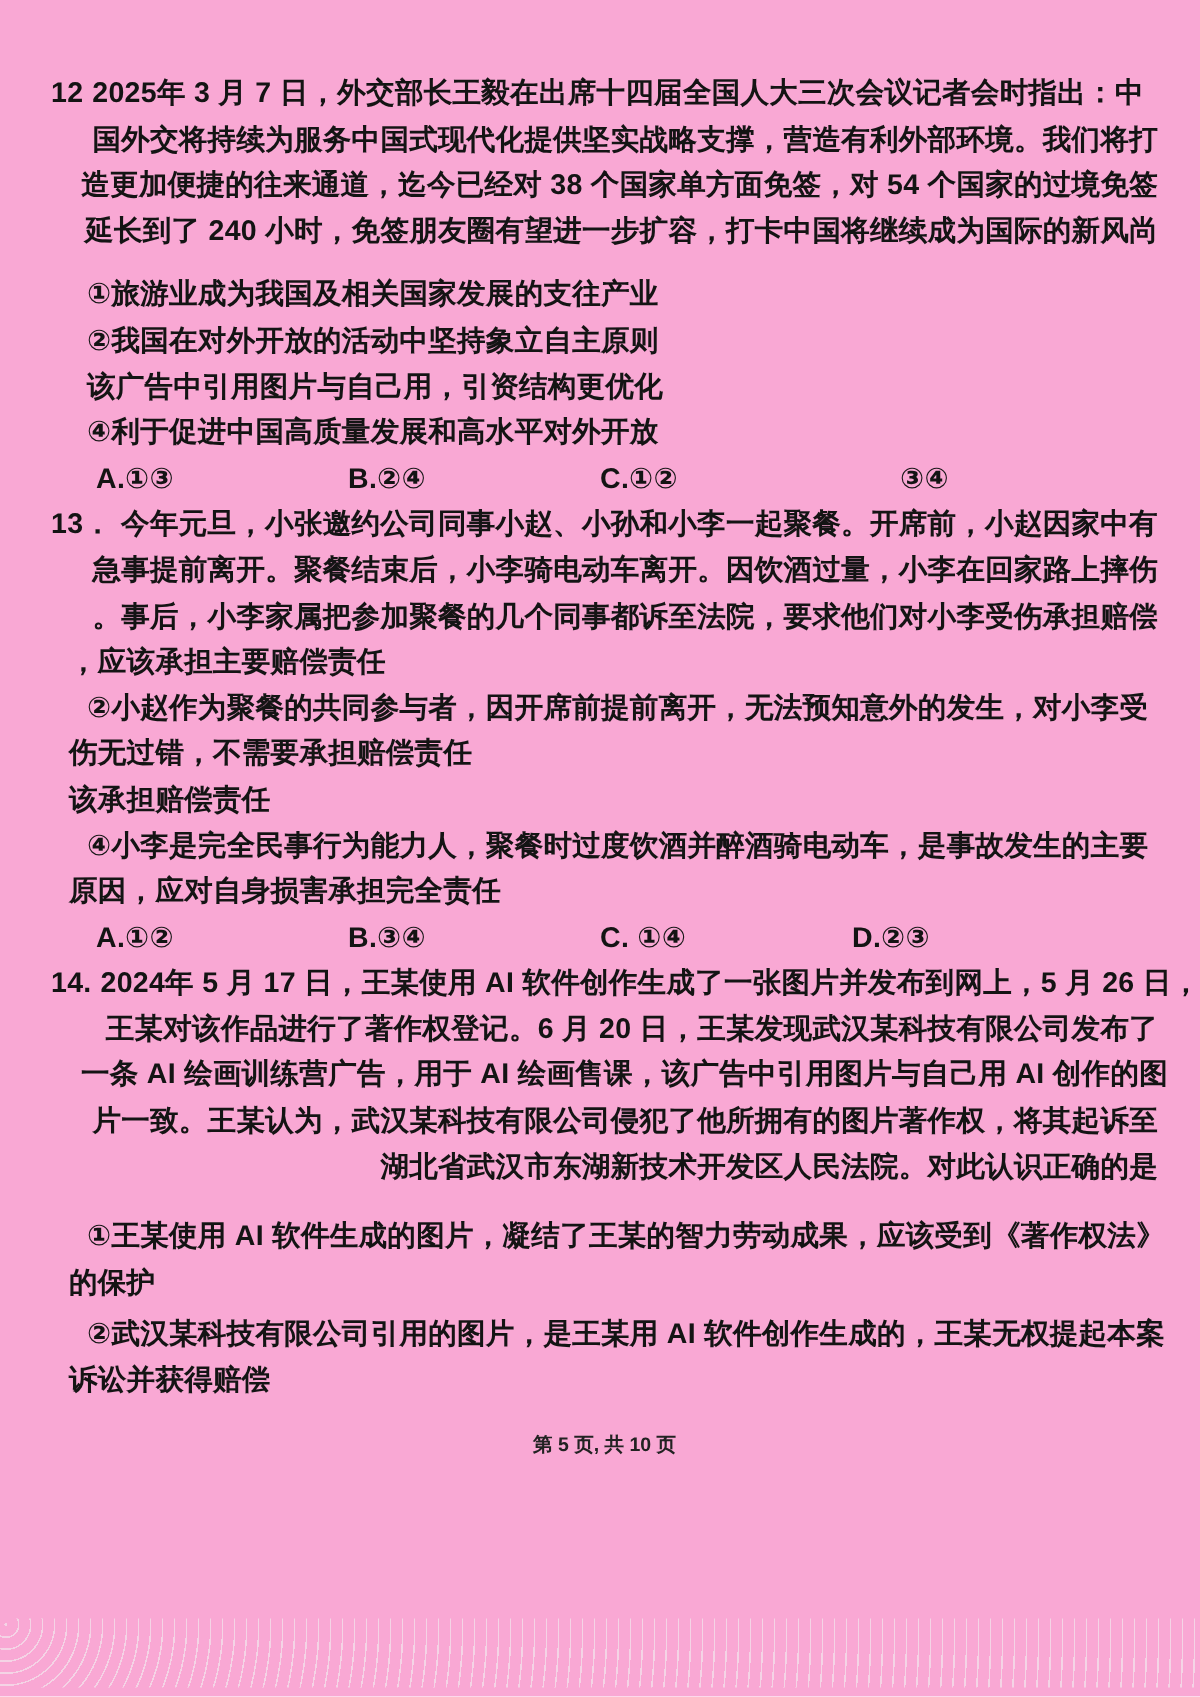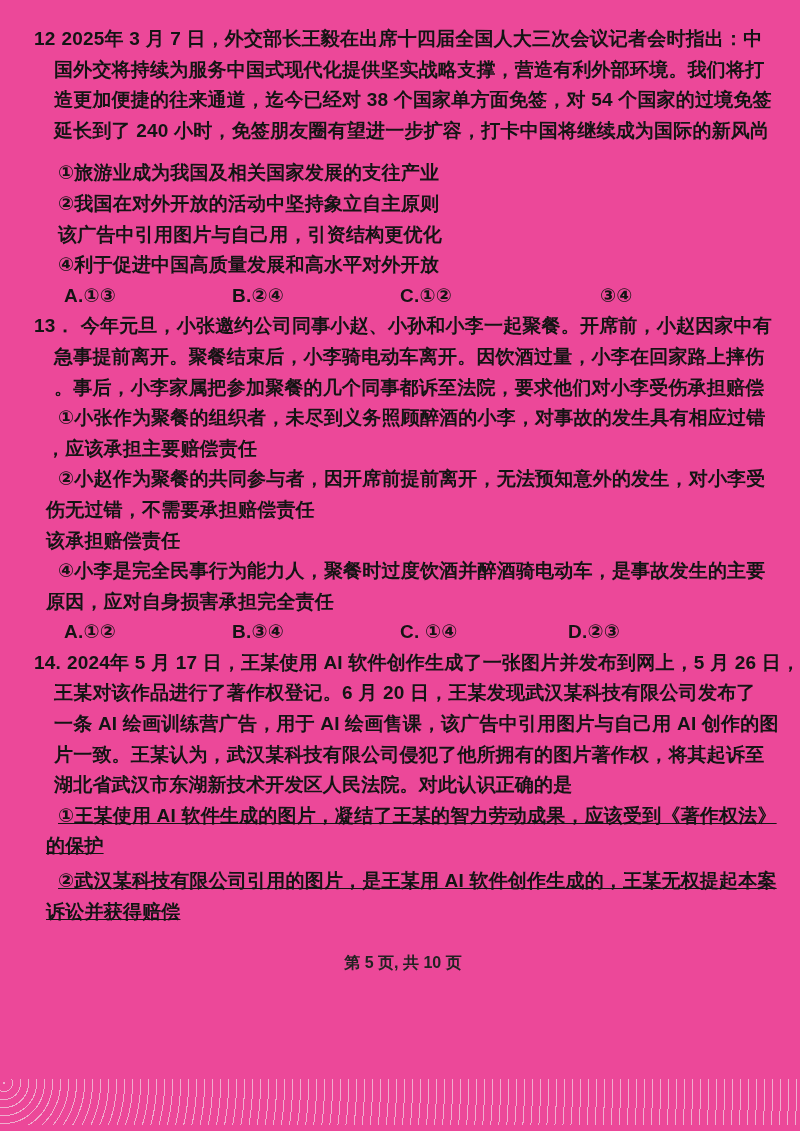--- a/index.html
+++ b/index.html
@@ -11,58 +11,58 @@
     width: 800px;
     height: 1131px;
     position: relative;
     overflow: hidden;
     font-family: "Liberation Sans", "DejaVu Sans", sans-serif;
     color: #141414;
   }
   .page {
     position: absolute;
     inset: 0;
-    padding: 24px 28px 0 34px;
+    padding: 48px 28px 0 34px;
     box-sizing: border-box;
-    background: #ec4899;
+    background: #f9a8d4;
   }
   .line {
     font-size: 19px;
     line-height: 30.6px;
     font-weight: 700;
     white-space: nowrap;
     letter-spacing: 0.2px;
   }
-  .stem-cont { padding-left: 20px; }
+  .stem-cont { padding-left: 20px; text-align: right; }
   .qnum { margin-right: 6px; }
   .statements { margin: 0; }
   .q12-statements { margin-top: 12px; }
-  .q14-statements { margin-top: 0; text-decoration: underline; }
+  .q14-statements { margin-top: 16px; }
   .stmt-group.gap-sm { margin-top: 4px; }
   .stmt { padding-left: 24px; }
   .stmt-cont { padding-left: 12px; }
   .choices {
     display: flex;
     padding-left: 30px;
   }
   .choices .choice { width: 168px; }
   .choices .choice:last-child { width: auto; }
   .q12-choices .choice:nth-child(3) { width: 200px; }
   .footer-doc {
     margin-top: 8px;
     text-align: center;
     font-size: 16px;
     font-weight: 700;
     line-height: 26px;
     color: #1a1a1a;
   }
   .footer-viewer {
-    margin-top: 26px;
+    margin-top: 16px;
     text-align: center;
-    font-size: 16px;
+    font-size: 13px;
     font-weight: 700;
     line-height: 20px;
     color: #222222;
   }
   .scan-texture {
     position: absolute;
     left: 0;
     right: 0;
     bottom: 6px;
     height: 46px;
@@ -107,21 +107,20 @@
   </div>
 
   <div class="question">
     <div class="stem">
       <div class="line stem-first"><span class="qnum">13．</span><span>今年元旦，小张邀约公司同事小赵、小孙和小李一起聚餐。开席前，小赵因家中有</span></div>
       <div class="line stem-cont">急事提前离开。聚餐结束后，小李骑电动车离开。因饮酒过量，小李在回家路上摔伤</div>
       <div class="line stem-cont">。事后，小李家属把参加聚餐的几个同事都诉至法院，要求他们对小李受伤承担赔偿</div>
     </div>
     <div class="statements">
       <div class="stmt-group">
-        <div class="line stmt">①小张作为聚餐的组织者，未尽到义务照顾醉酒的小李，对事故的发生具有相应过错</div>
         <div class="line stmt-cont">，应该承担主要赔偿责任</div>
       </div>
       <div class="stmt-group">
         <div class="line stmt">②小赵作为聚餐的共同参与者，因开席前提前离开，无法预知意外的发生，对小李受</div>
         <div class="line stmt-cont">伤无过错，不需要承担赔偿责任</div>
       </div>
       <div class="stmt-group">
         <div class="line stmt-cont">该承担赔偿责任</div>
       </div>
       <div class="stmt-group">

